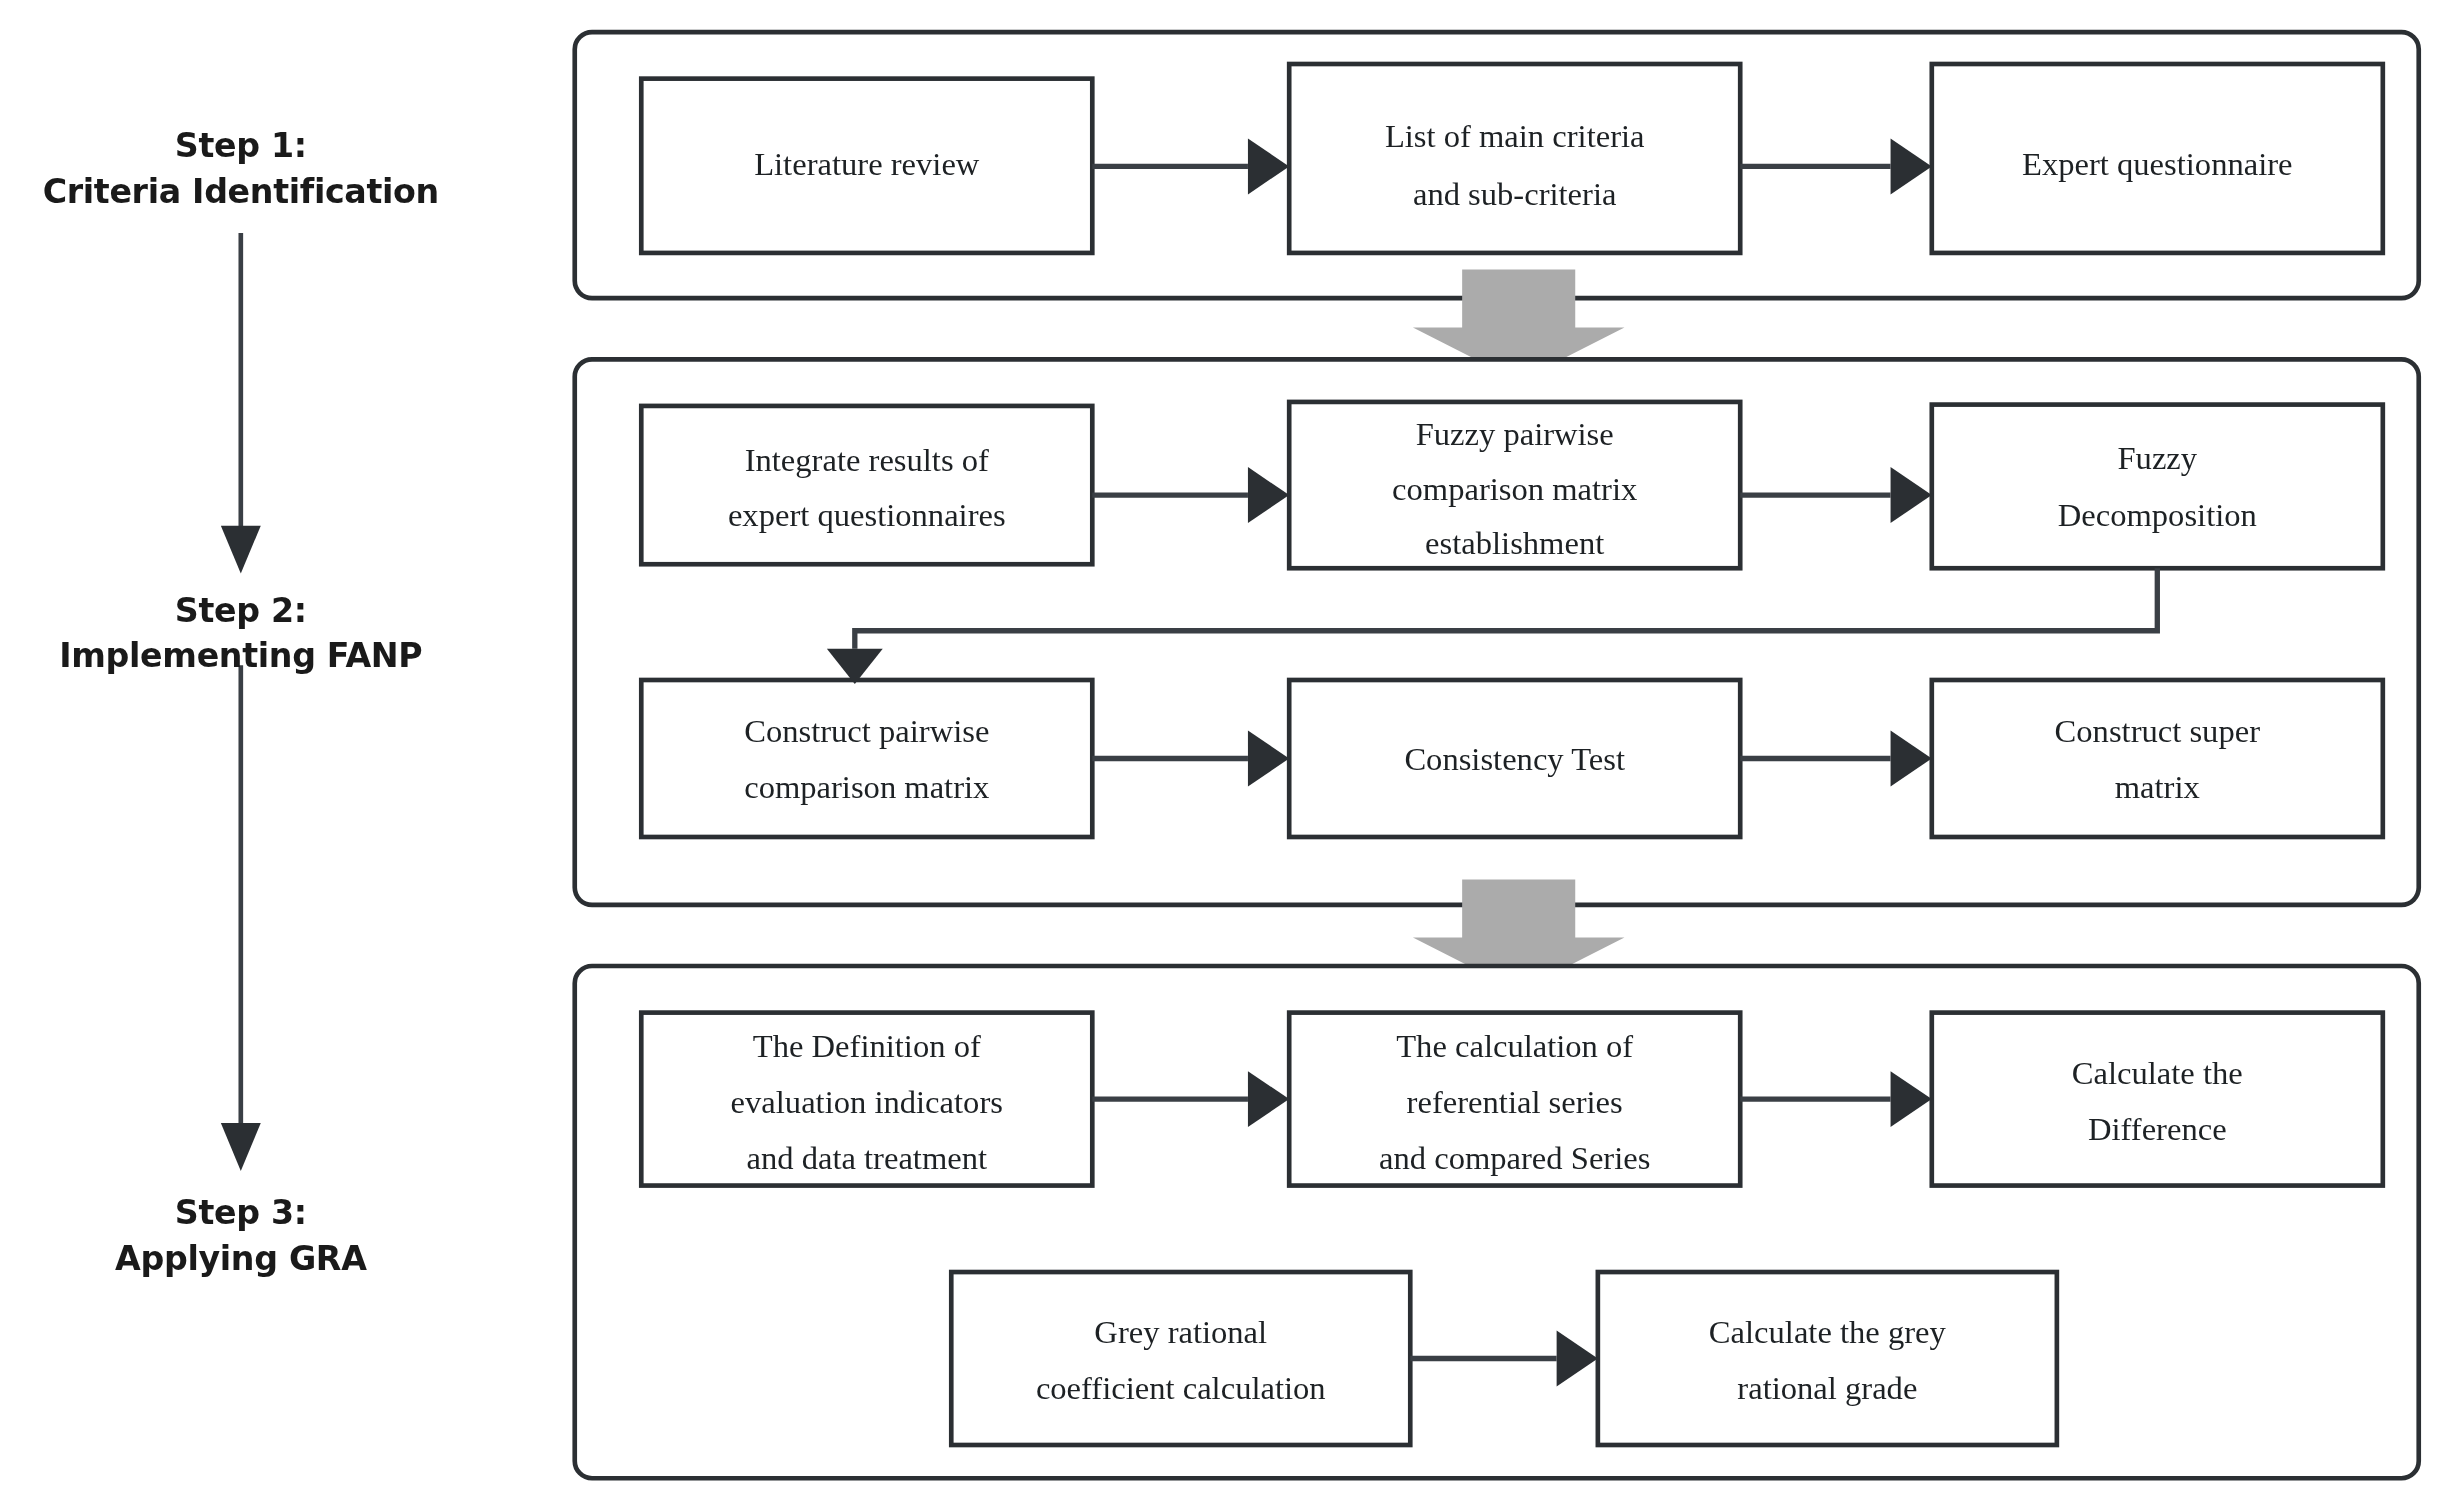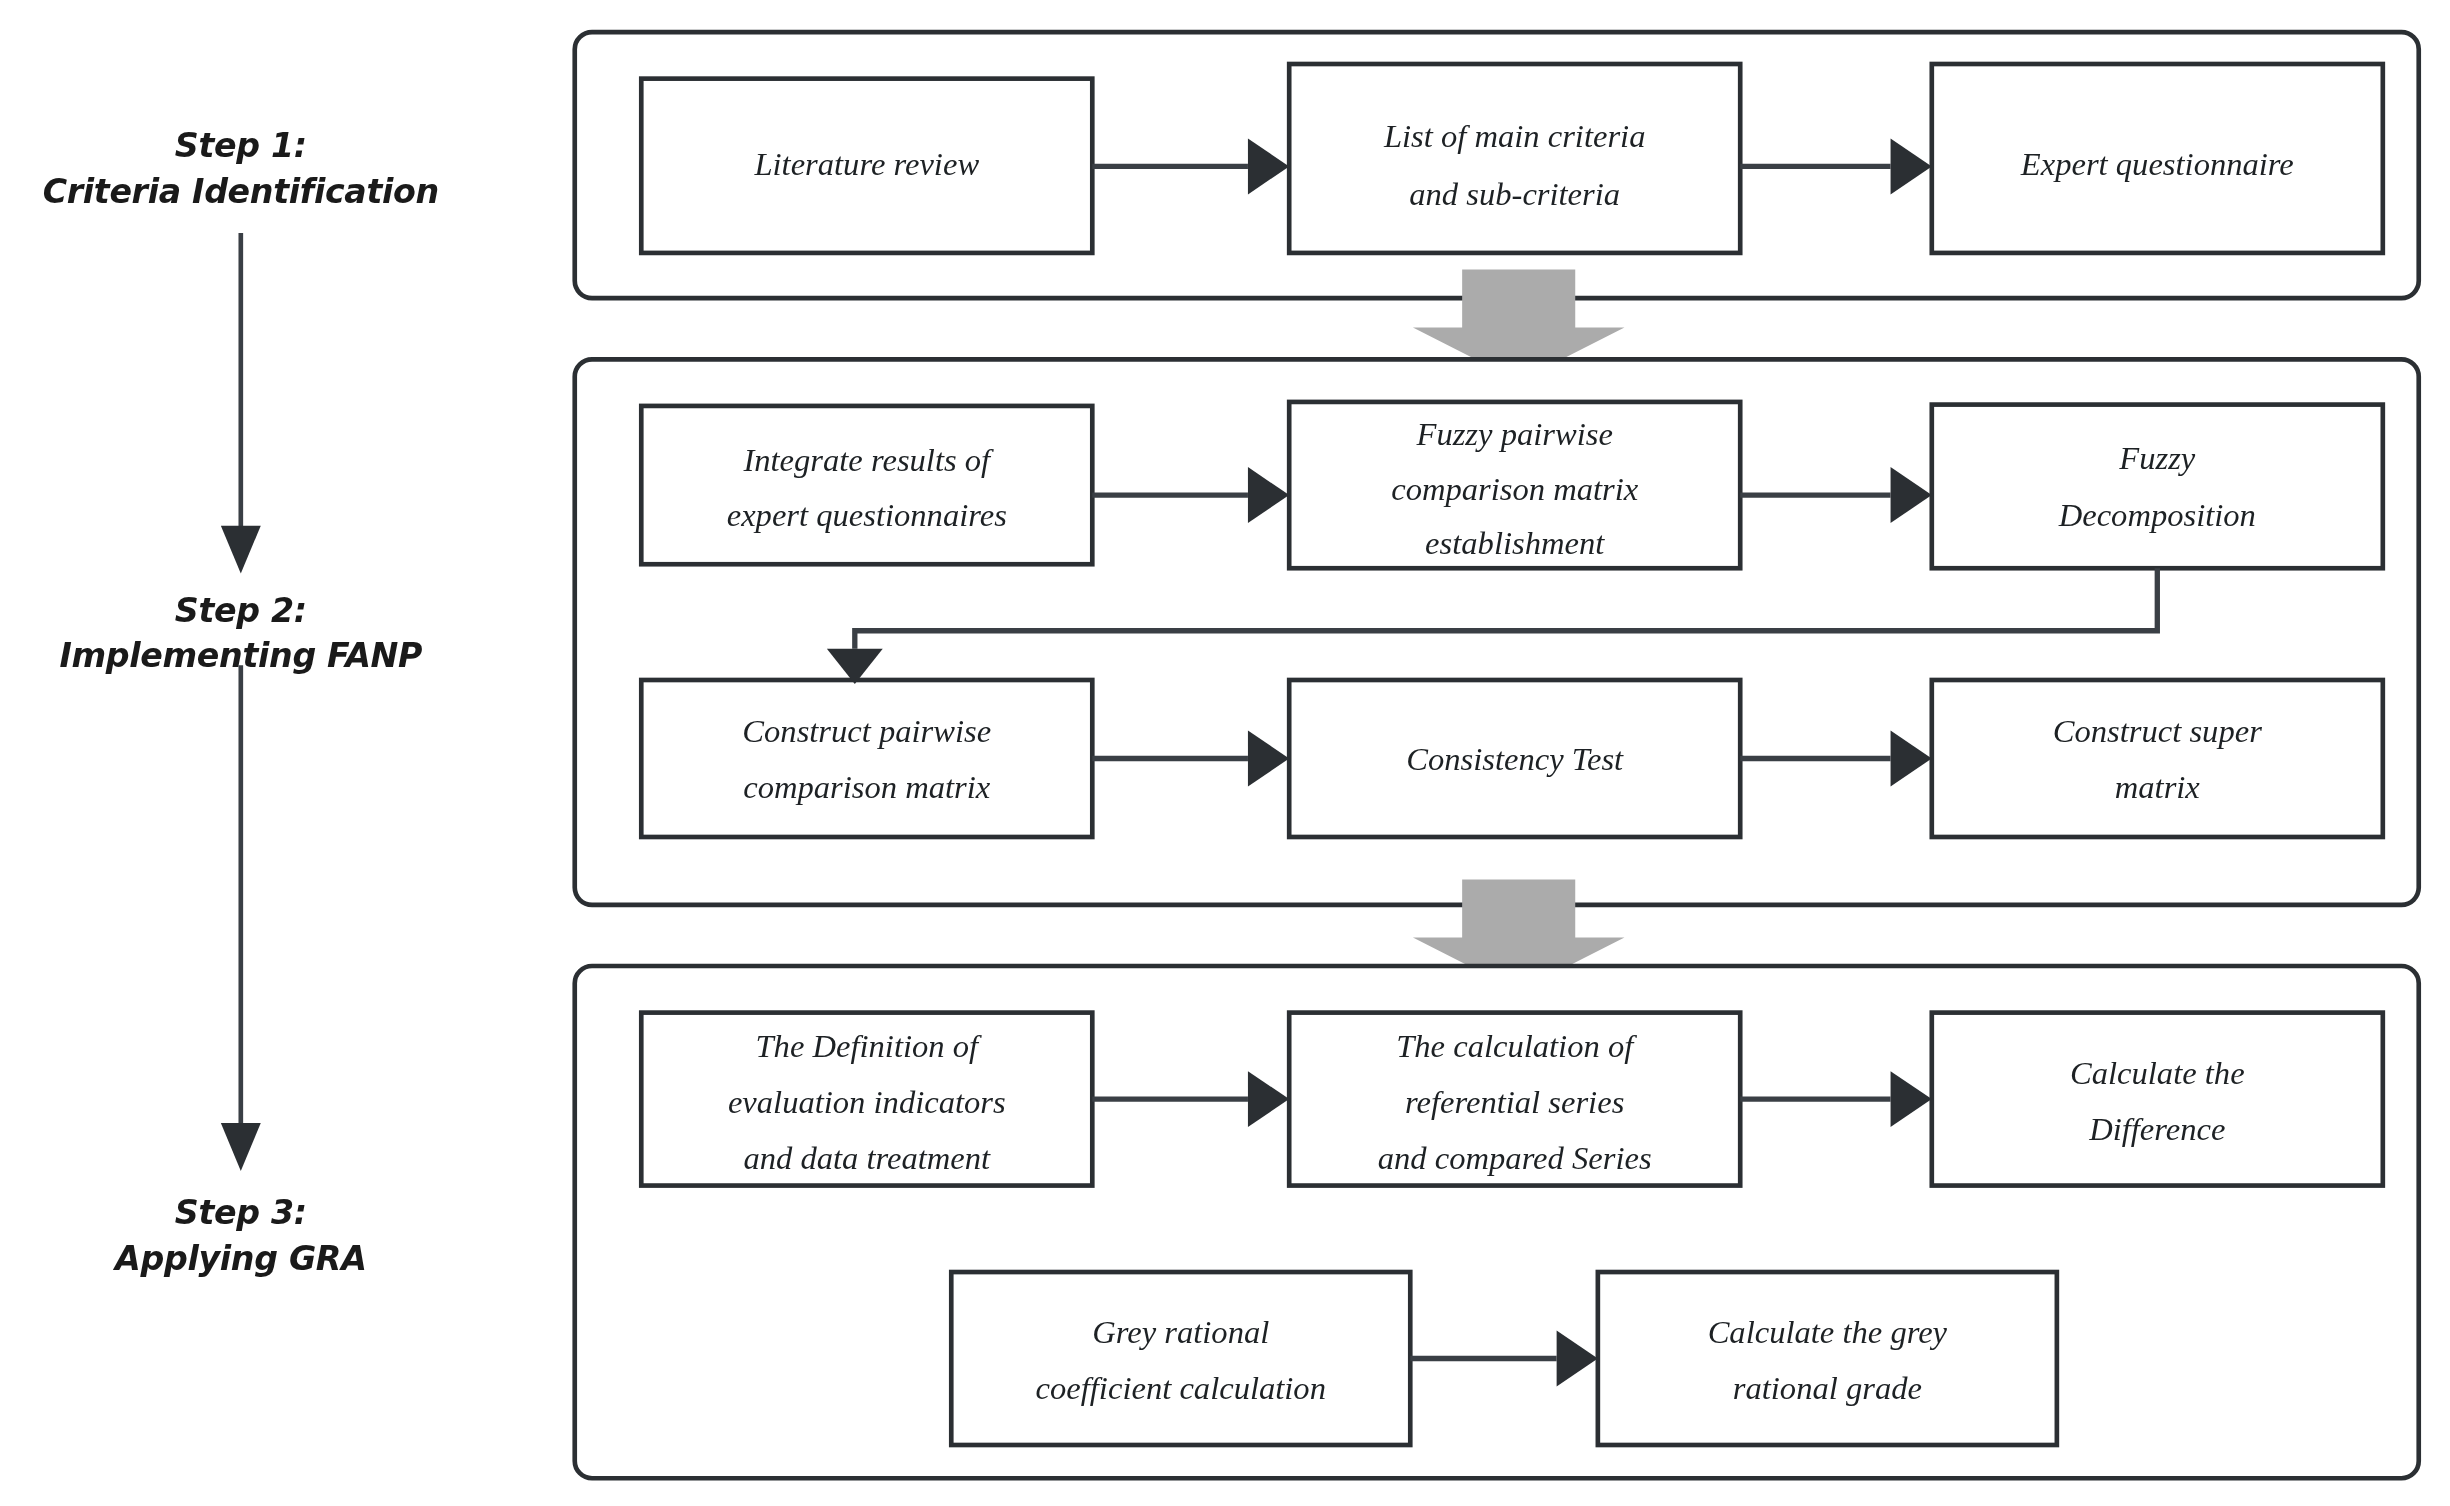--- a/index.html
+++ b/index.html
@@ -14,21 +14,20 @@
     position: relative;
     overflow: hidden;
     font-family: "Liberation Serif", "DejaVu Serif", serif;
   }
   #flow-root {
     position: absolute;
     left: 0;
     top: 0;
     width: 2428px;
     height: 1507px;
-    font-style: italic;
   }
   svg.flow-svg {
     display: block;
     width: 2450px;
     height: 1507px;
   }
   .panel-rect {
     fill: #ffffff;
     stroke: #2b2f33;
     stroke-width: 7;

